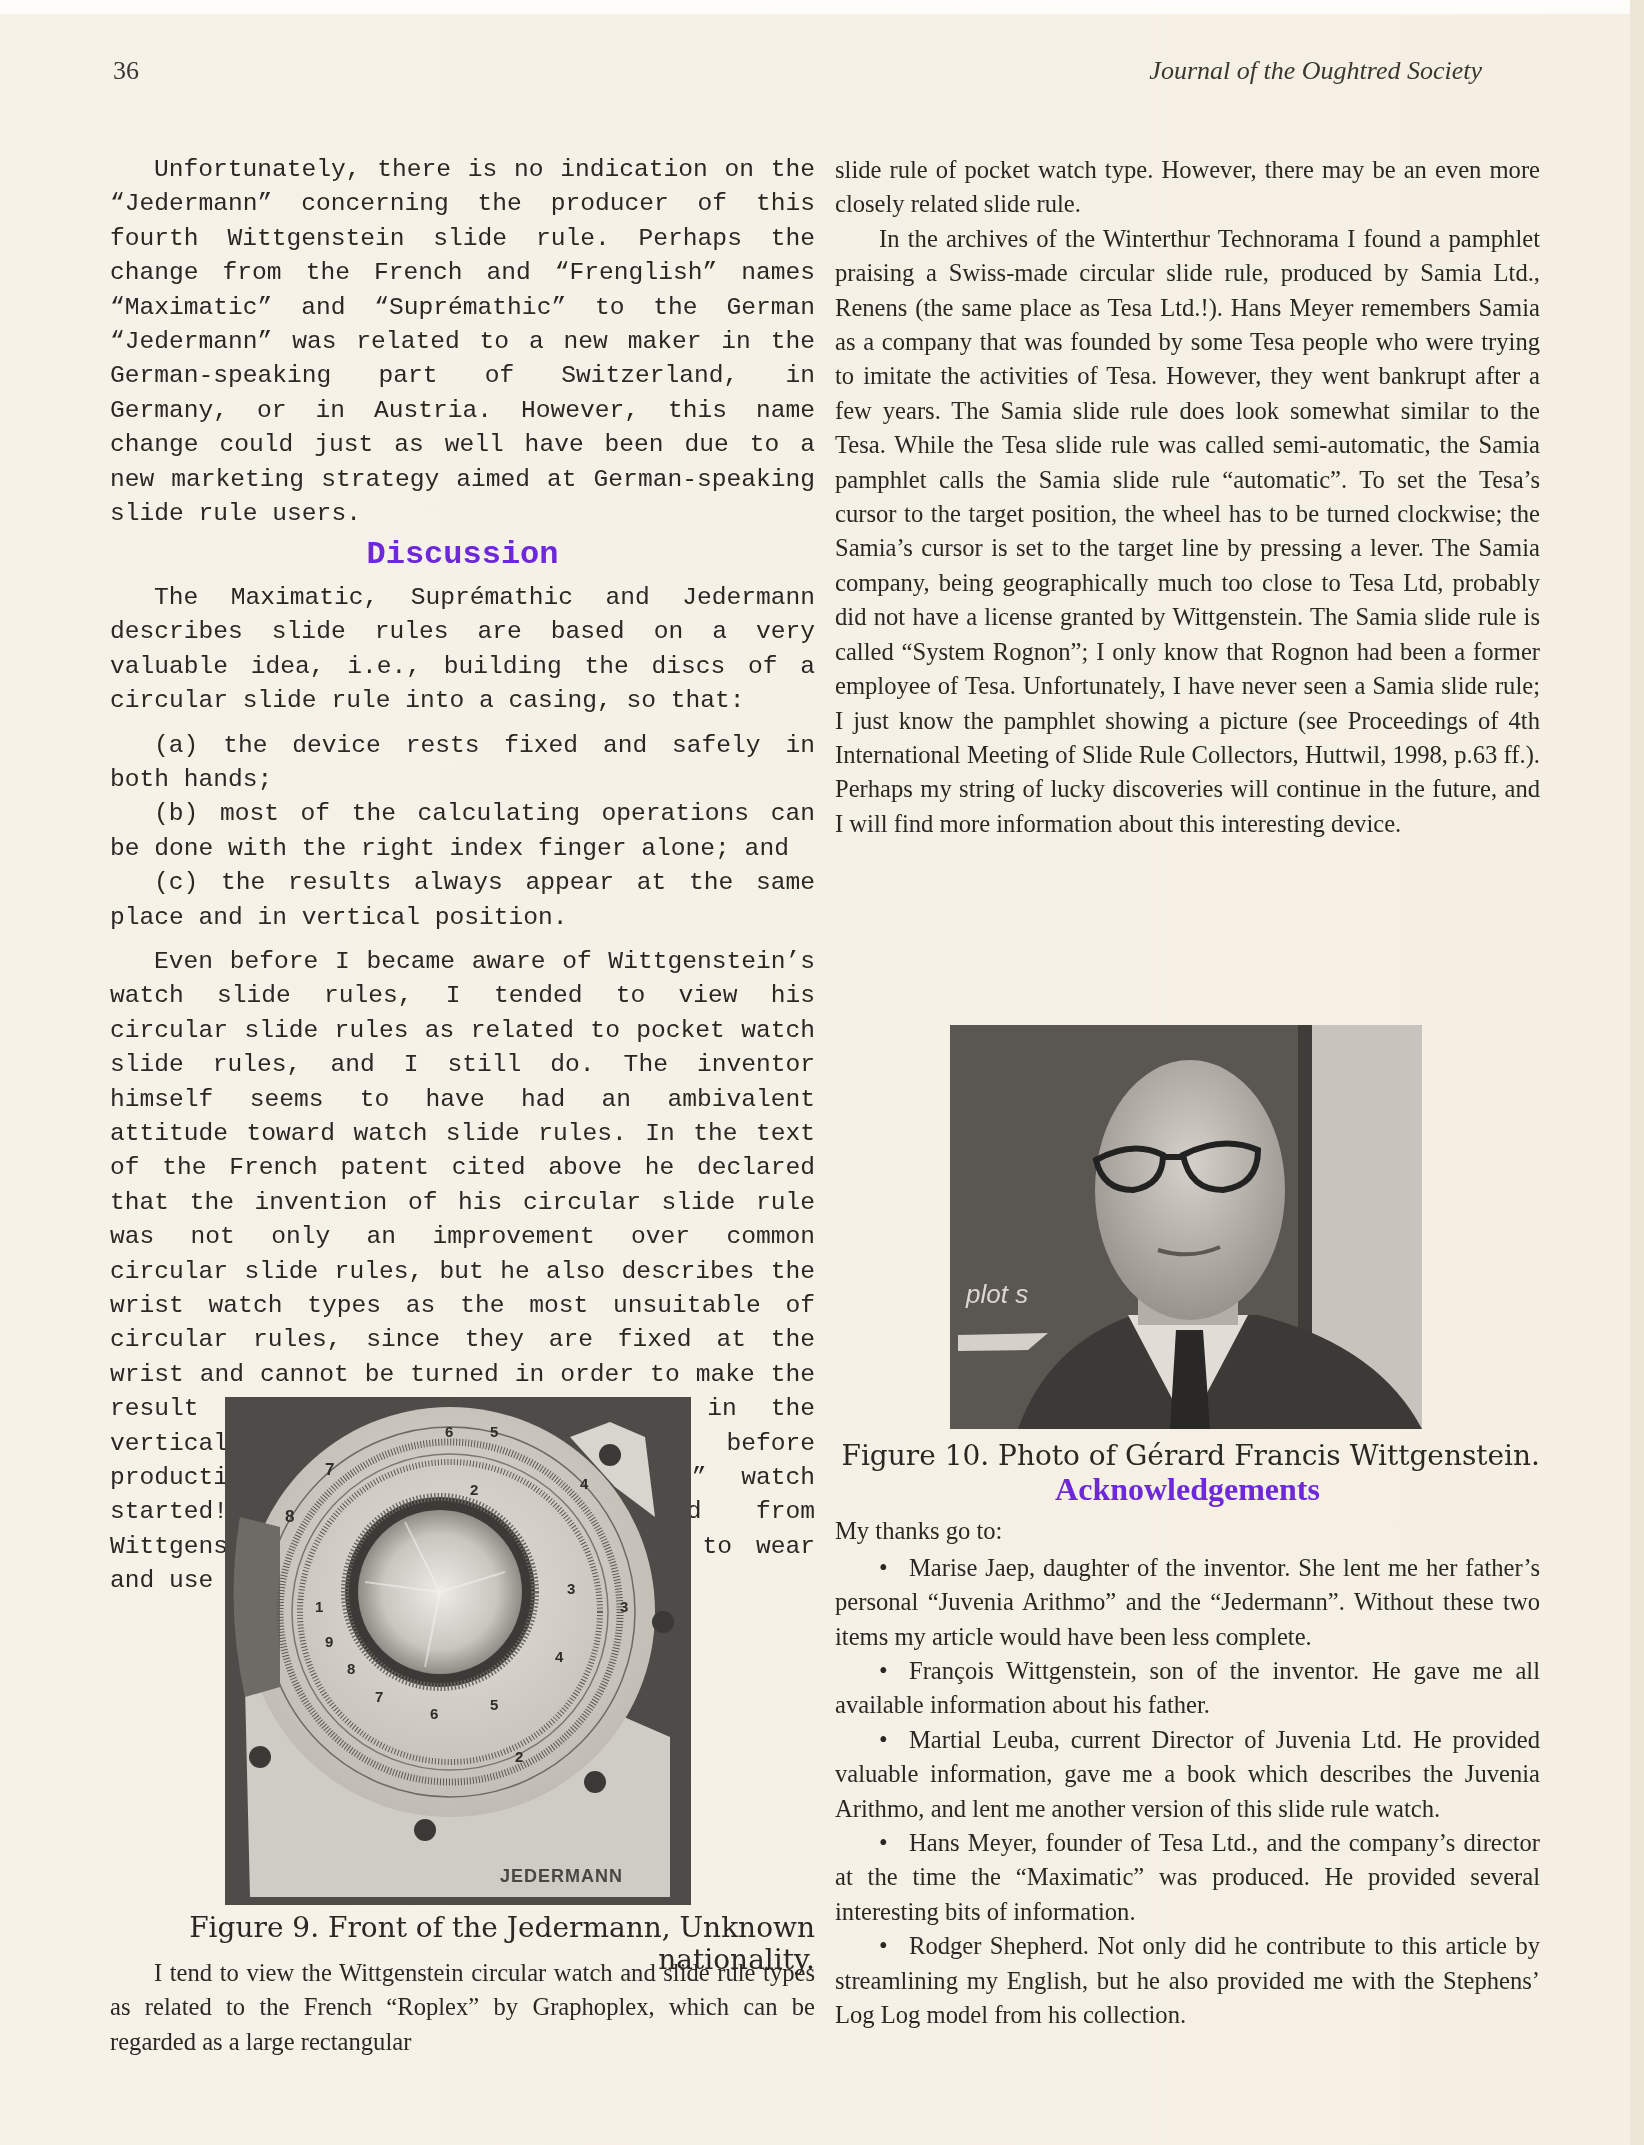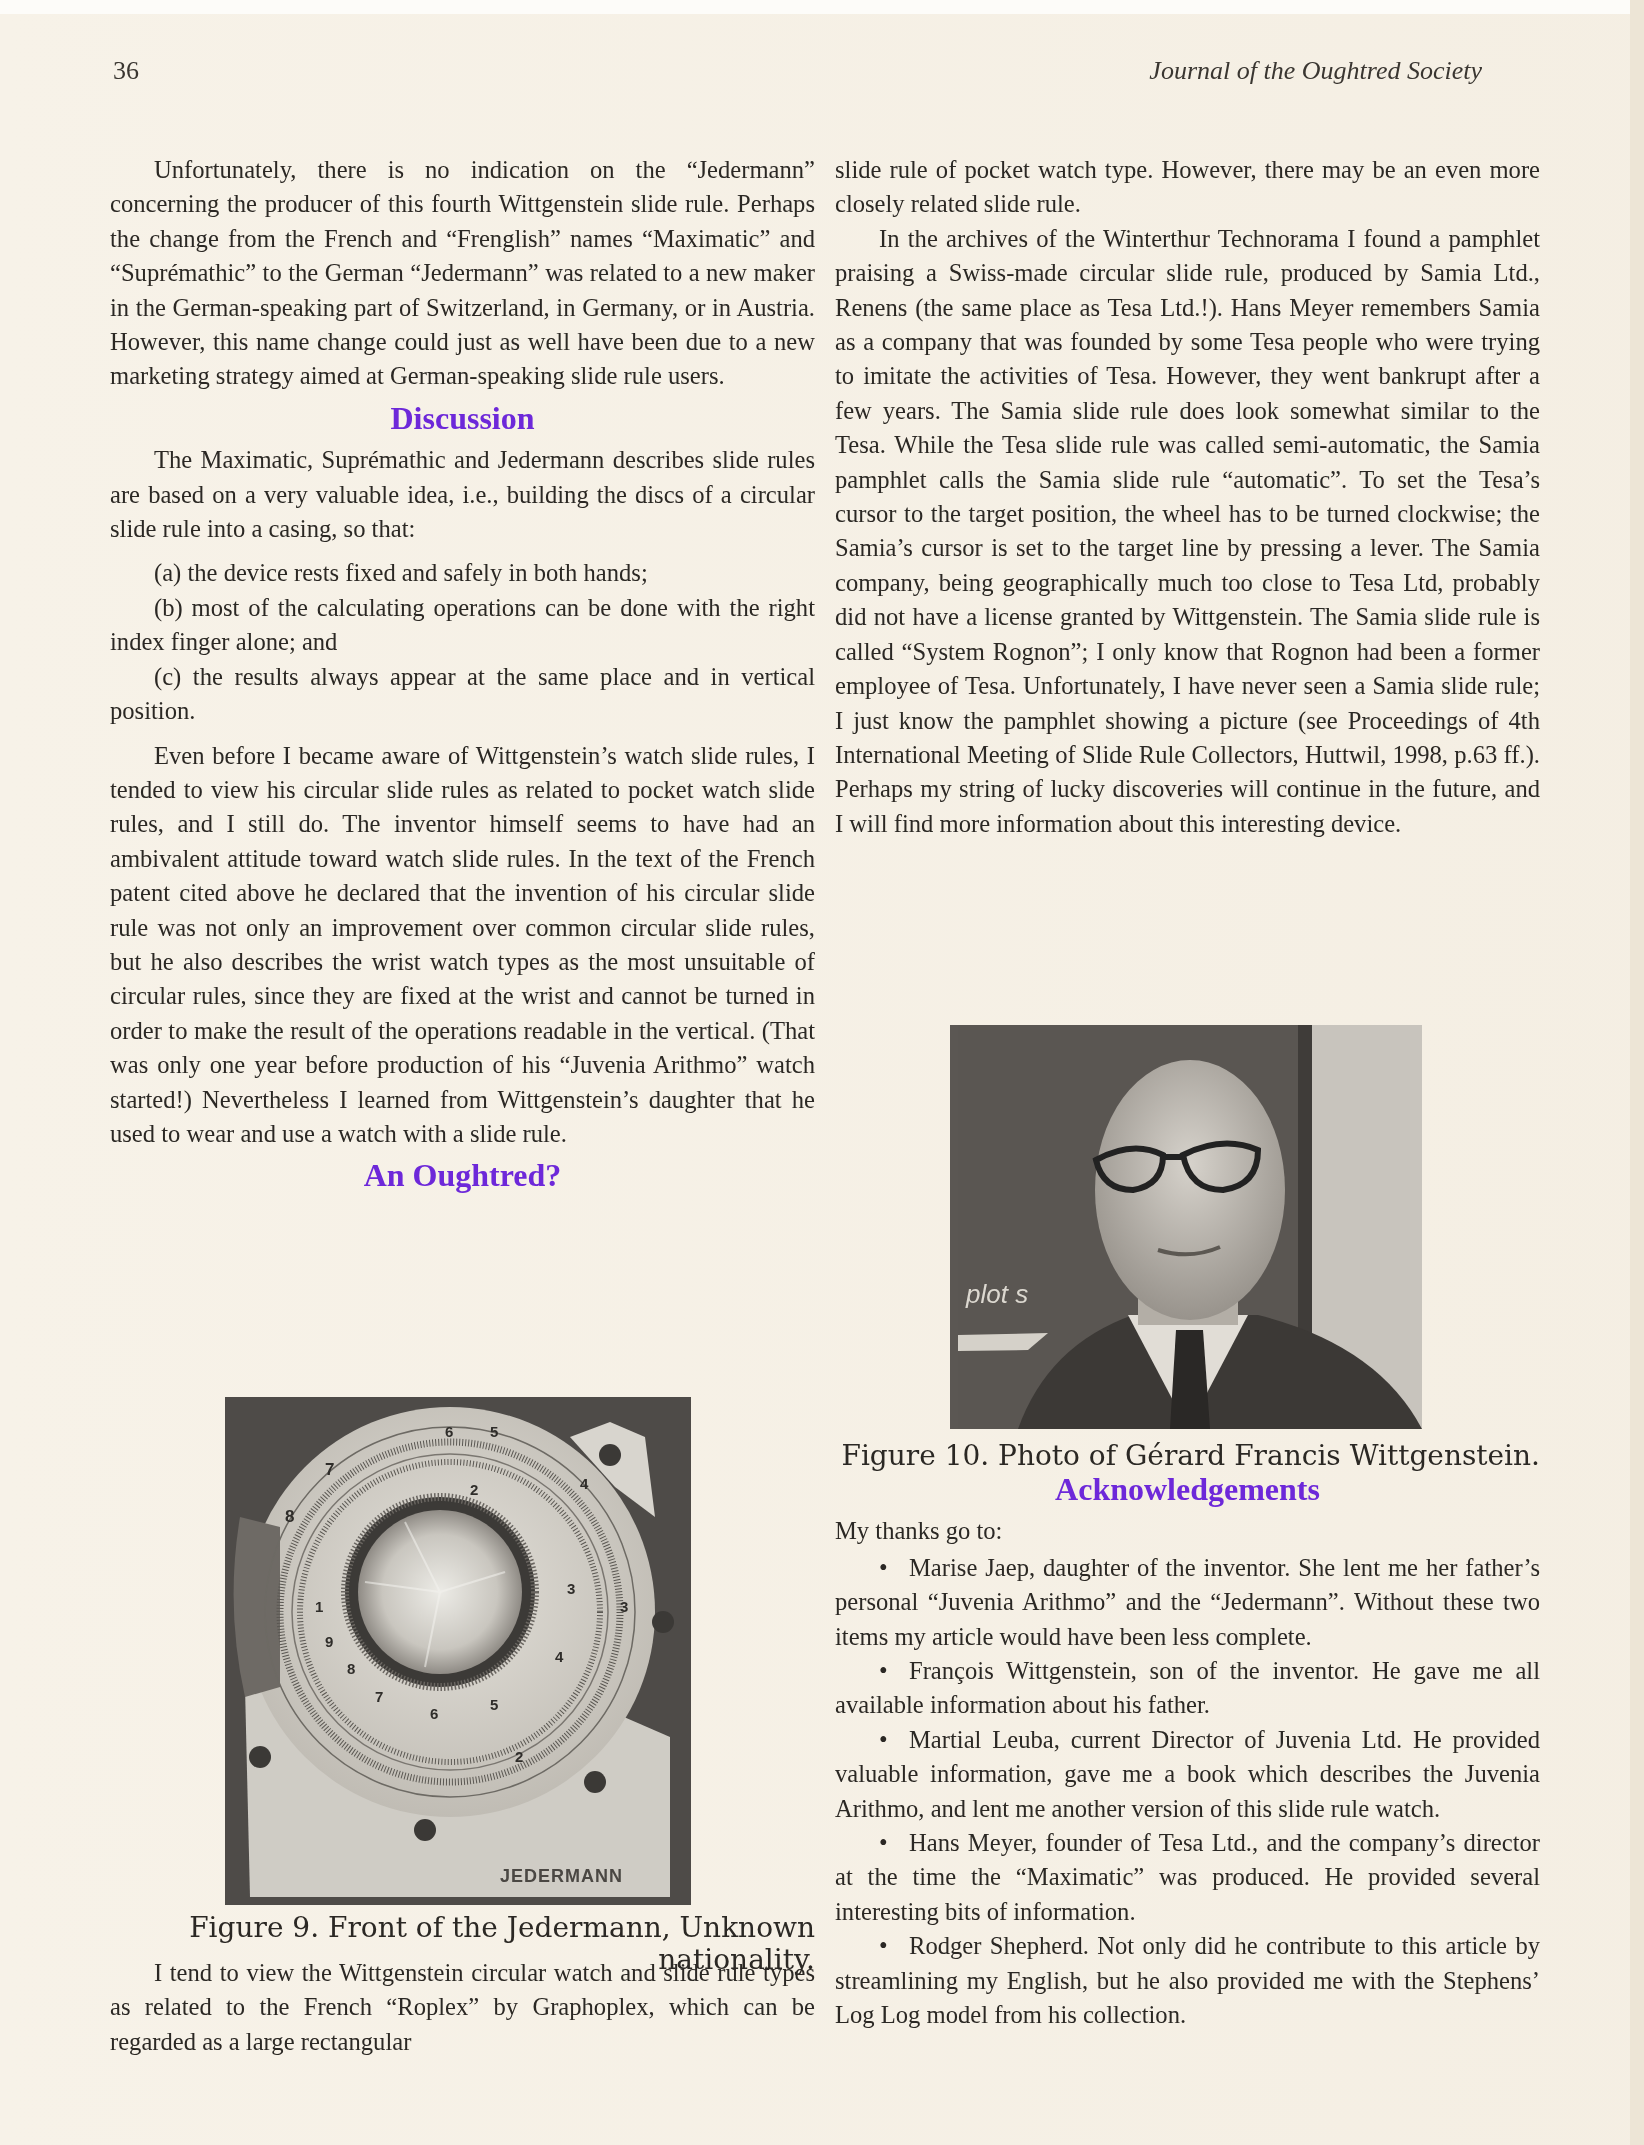--- a/index.html
+++ b/index.html
@@ -21,21 +21,21 @@
   .header-num {
     position: absolute; left: 113px; top: 56px;
     font-family: "Liberation Serif", serif; font-size: 26px; color: #3a3631;
   }
   .header-journal {
     position: absolute; right: 162px; top: 56px;
     font-family: "Liberation Serif", serif; font-style: italic; font-size: 26px; color: #3a3631;
   }
 
   .col { position: absolute; font-family: "Liberation Serif", serif; font-size: 24.6px; line-height: 34.4px; text-align: justify; }
-  .col-left { left: 110px; top: 153px; width: 705px; }
+  .col-left { left: 110px; top: 153px; width: 705px; font-family: Liberation Mono, monospace; }
   .col-right { left: 835px; top: 153px; width: 705px; }
 
   .p { margin: 0; }
   .indent { text-indent: 44px; }
   .gap { margin-top: 10px; }
   .heading {
     text-align: center; font-weight: bold; font-size: 32px;
     margin: 7px 0 8px 0; color: #6d28d9;
   }
   .caption { text-align: right; font-size: 28px; line-height: 32px; margin: 0; }

